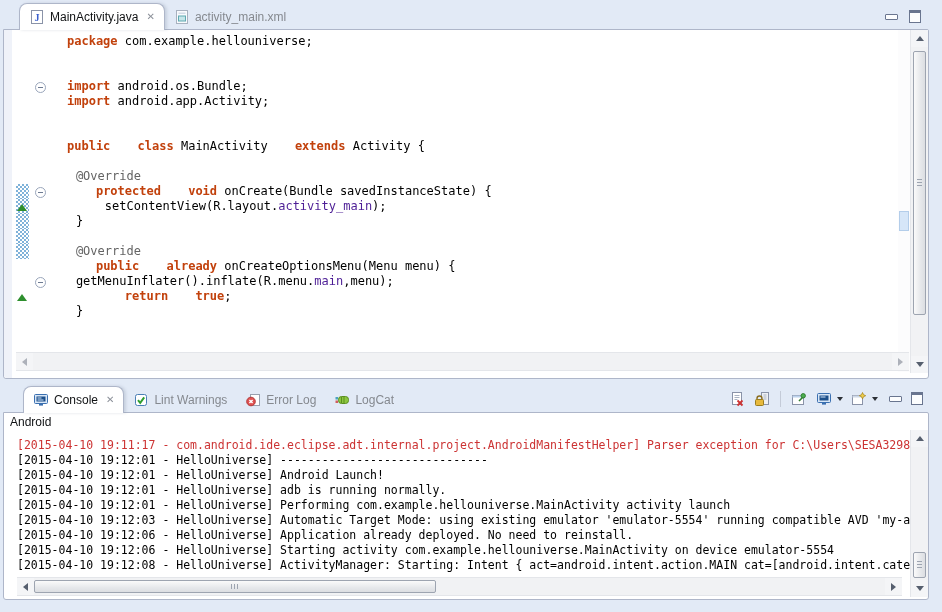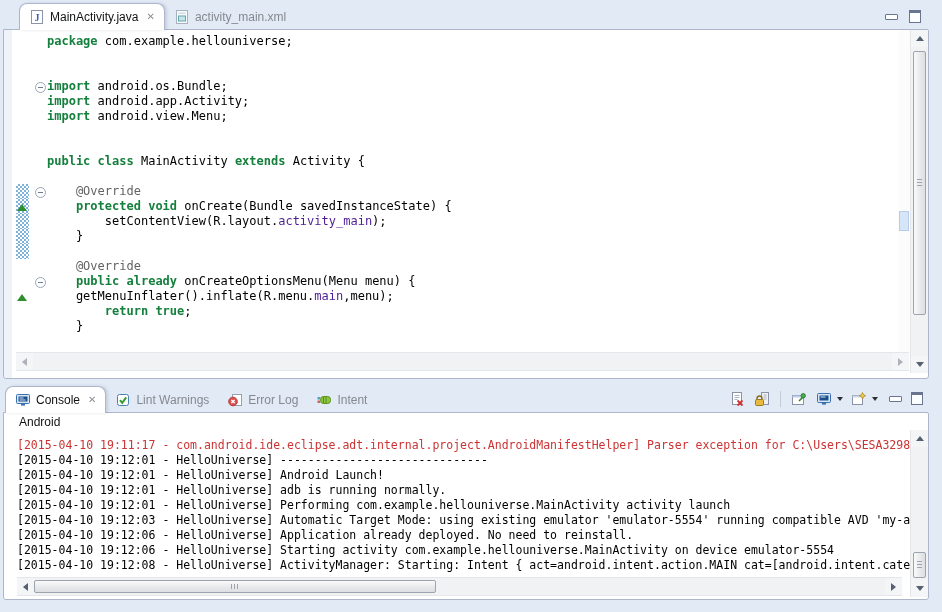--- a/index.html
+++ b/index.html
@@ -26,21 +26,21 @@
   .win-max{width:10px;height:9px;border:1px solid #69758f;border-top-width:3px;background:#fcfdfe;}
   
   #editor-frame{top:2px;height:377px;}
   .ed-ruler{position:absolute;left:0;top:0;bottom:0;width:8px;background:#eff2f9;border-radius:0 0 0 3px;}
   .ed-ann{position:absolute;left:8px;top:4px;bottom:0;width:20px;}
   .ed-fold{position:absolute;left:28px;top:4px;bottom:0;width:15px;}
   .ed-code{position:absolute;left:43px;right:30px;top:4px;height:316px;overflow:hidden;}
   .code-line{height:15px;line-height:15px;white-space:pre;
              font-family:"DejaVu Sans Mono","Liberation Mono",monospace;font-size:12px;color:#000;}
   .code-line.hl{background:#e4effb;box-shadow:inset 0 -1px 0 #a9c7e8;}
-  .tok-kw{color:#15803d;font-weight:bold;}
+  .tok-kw{color:#c2410c;font-weight:bold;margin-left:20px;}
   .tok-ann{color:#646464;}
   .tok-st{color:#4c1d95;}
   .tok-pl{color:#000;}
   .diff-mark{position:absolute;left:4px;width:13px;height:15px;
      background:conic-gradient(#7fb2d9 0.25turn,#fff 0.25turn 0.5turn,#7fb2d9 0.5turn 0.75turn,#fff 0.75turn) 0 0/4px 4px;}
   .override-mark{position:absolute;left:5px;width:0;height:0;z-index:2;
      border-left:5px solid transparent;border-right:5px solid transparent;border-bottom:7px solid #2e8f2e;}
   .fold-mark{position:absolute;left:3px;width:9px;height:9px;border:1px solid #9aa6bb;border-radius:50%;background:#fff;}
   .fold-mark::after{content:"";position:absolute;left:2px;top:3.5px;width:5px;height:1px;background:#6d7a92;}
   .ed-overview{position:absolute;right:17px;top:0;bottom:6px;width:13px;background:#fcfcfd;}
@@ -62,21 +62,21 @@
   .thumb-h{position:absolute;top:2px;bottom:2px;border:1px solid #9da4b0;border-radius:2px;
      background:linear-gradient(180deg,#fafafa,#e6e8eb 60%,#dcdee2);}
   .thumb-h::after{content:"";position:absolute;top:3px;bottom:3px;left:50%;margin-left:-4px;width:8px;
      background:repeating-linear-gradient(90deg,#9da4b0 0 1px,transparent 1px 3px);}
   
   #console-frame{top:385px;height:215px;}
   .ctoolbar{position:absolute;right:6px;top:5px;display:flex;align-items:center;gap:7px;z-index:6;}
   .tbtn{width:18px;height:17px;display:flex;align-items:center;justify-content:center;}
   .dd{width:0;height:0;border-left:3.5px solid transparent;border-right:3.5px solid transparent;border-top:4px solid #2b2f36;margin-left:-3px;}
   .tsep{width:1px;height:16px;background:#c4cbd8;margin:0 2px;}
-  .console-device{position:absolute;left:15px;top:20px;font-size:12px;color:#101214;}
+  .console-device{position:absolute;left:6px;top:20px;font-size:12px;color:#101214;}
   #console-text{position:absolute;left:0;right:18px;top:18px;bottom:22px;overflow:hidden;padding:7px 0 0 13px;}
   .console-line{height:15px;line-height:15px;white-space:pre;
      font-family:"DejaVu Sans Mono","Liberation Mono",monospace;font-size:11.5px;color:#000;}
   .console-line.err{color:#cc3333;}
 </style>
 </head>
 <body>
 
 <div id="editor-frame" class="frame">
   <div class="tabbar">
@@ -121,21 +121,20 @@
         <div class="fold-mark" style="top: 48px;"></div>
         <div class="fold-mark" style="top: 153px;"></div>
         <div class="fold-mark" style="top: 243px;"></div>
       </div>
     <div class="ed-code" id="code-lines">
         <div class="code-line"><span class="tok-kw">package</span><span class="tok-pl"> com.example.hellouniverse;</span></div>
         <div class="code-line"></div>
         <div class="code-line"></div>
         <div class="code-line"><span class="tok-kw">import</span><span class="tok-pl"> android.os.Bundle;</span></div>
         <div class="code-line"><span class="tok-kw">import</span><span class="tok-pl"> android.app.Activity;</span></div>
-        <div class="code-line"><span class="tok-kw">import</span><span class="tok-pl"> android.view.Menu;</span></div>
         <div class="code-line"></div>
         <div class="code-line"></div>
         <div class="code-line"><span class="tok-kw">public</span><span class="tok-pl"> </span><span class="tok-kw">class</span><span class="tok-pl"> MainActivity </span><span class="tok-kw">extends</span><span class="tok-pl"> Activity {</span></div>
         <div class="code-line"></div>
         <div class="code-line"><span class="tok-ann">    @Override</span></div>
         <div class="code-line"><span class="tok-pl">    </span><span class="tok-kw">protected</span><span class="tok-pl"> </span><span class="tok-kw">void</span><span class="tok-pl"> onCreate(Bundle savedInstanceState) {</span></div>
         <div class="code-line"><span class="tok-pl">        setContentView(R.layout.</span><span class="tok-st">activity_main</span><span class="tok-pl">);</span></div>
         <div class="code-line"><span class="tok-pl">    }</span></div>
         <div class="code-line"></div>
         <div class="code-line"><span class="tok-ann">    @Override</span></div>
@@ -165,21 +164,21 @@
         </div>
       <div class="sb-btn" style="right:0;">
           <span class="arr arr-rt dim"></span>
         </div>
     </div>
   </div>
 </div>
 
 <div id="console-frame" class="frame">
   <div class="tabbar">
-    <div class="tab active" style="margin-left:2px;">
+    <div class="tab active" style="margin-left:20px;">
       <span class="icon">
         <svg width="16" height="16" viewBox="0 0 16 16">
             <rect x="1.5" y="2.5" width="13" height="9" rx="1" fill="#d8e7f7" stroke="#3a6fb0"></rect>
             <rect x="3.5" y="4.5" width="9" height="5" fill="#1c4f8a"></rect>
             <rect x="4.5" y="5.5" width="4" height="1" fill="#cfe3f7"></rect>
             <rect x="4.5" y="7.5" width="6" height="1" fill="#cfe3f7"></rect>
             <rect x="6" y="12" width="4" height="1.6" fill="#3a6fb0"></rect>
           </svg>
       </span>
       <span>Console</span>
@@ -206,21 +205,21 @@
     </div>
     <div class="tab">
       <span class="icon">
         <svg width="16" height="16" viewBox="0 0 16 16">
             <rect x="1.5" y="5" width="2.5" height="2.5" fill="#4aa3c0"></rect>
             <rect x="1.5" y="8.5" width="2.5" height="2.5" fill="#d06060"></rect>
             <rect x="4.5" y="4.5" width="10" height="7" rx="3" fill="#8cc63f" stroke="#5a8f1f"></rect>
             <path d="M7.5 5 v6 M10 5 v6" stroke="#5a8f1f" stroke-width="1"></path>
           </svg>
       </span>
-      <span>Intent</span>
+      <span>LogCat</span>
     </div>
   </div>
 
   <div class="ctoolbar">
     <span class="tbtn">
       <svg width="16" height="16" viewBox="0 0 16 16">
           <rect x="3.5" y="1.5" width="9" height="12" fill="#fff" stroke="#8a93a8"></rect>
           <path d="M5.5 4.5h5 M5.5 6.5h5 M5.5 8.5h3" stroke="#aab3c2"></path>
           <path d="M8.5 9.5 l5 5 M13.5 9.5 l-5 5" stroke="#cc3333" stroke-width="1.8"></path>
         </svg>

